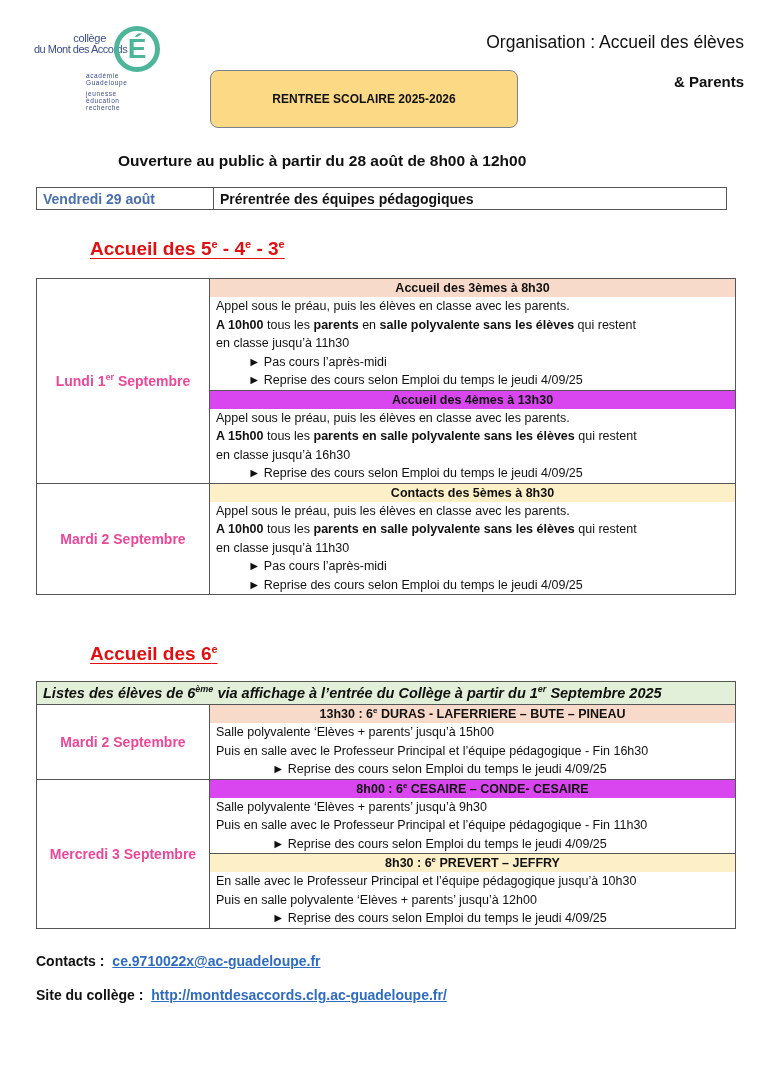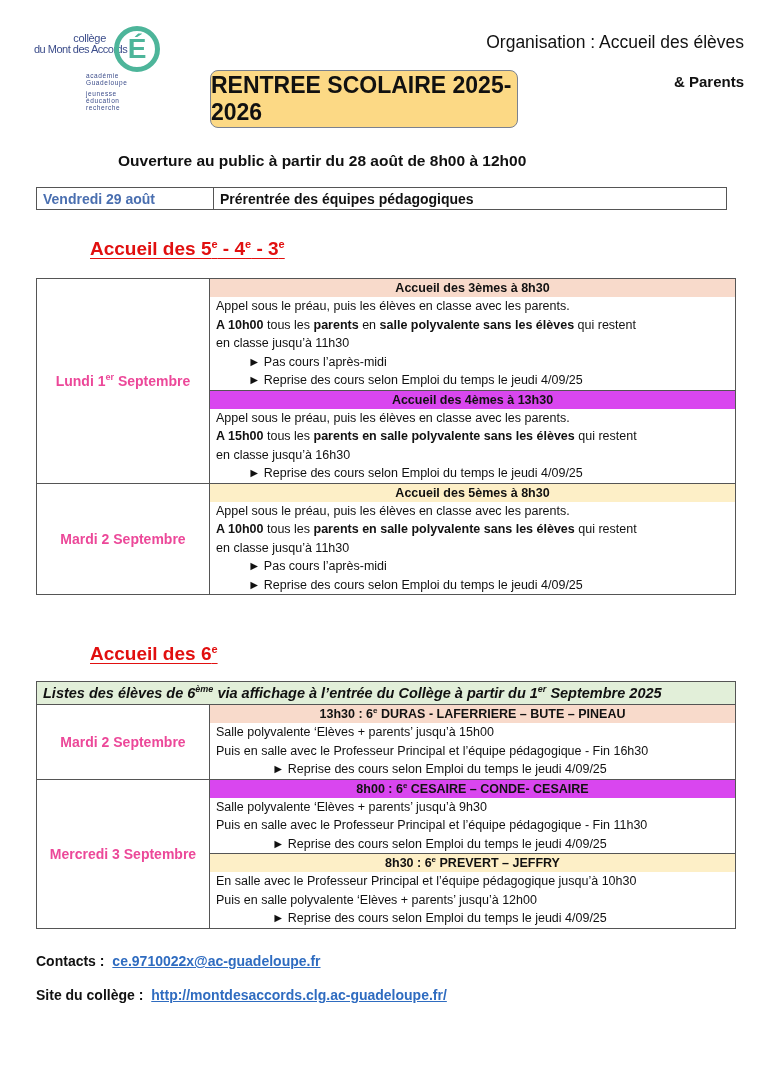--- a/index.html
+++ b/index.html
@@ -16,21 +16,21 @@
   .logo-e { position: absolute; left: 80px; top: 0px; width: 36px; height: 36px; border: 5px solid #4db59a; border-radius: 50%; color: #4db59a; font-weight: bold; font-size: 28px; line-height: 36px; text-align: center; }
   .logo-small { position: absolute; left: 52px; font-size: 6.5px; color: #3b4c8a; line-height: 7px; letter-spacing: 0.6px; }
 
   .title-right { right: 20px; top: 32px; font-size: 17.5px; font-weight: normal; text-align: right; }
   .title-right2 { right: 20px; top: 73px; font-size: 15px; font-weight: bold; text-align: right; }
 
   .rentree-box {
     left: 210px; top: 70px; width: 306px; height: 56px;
     background: #fcd985; border: 1.5px solid #7a8190; border-radius: 8px;
     display: flex; align-items: center; justify-content: center;
-    font-weight: bold; font-size: 23px;
+    font-weight: bold; font-size: 12px;
   }
 
   .opening { left: 118px; top: 152px; font-size: 15.5px; font-weight: bold; }
 
   table { border-collapse: collapse; }
   .t1 { left: 36px; top: 187px; width: 691px; }
   .t1 td { border: 1px solid #555; font-size: 14px; font-weight: bold; height: 21px; padding: 0 6px; }
   .t1 .c1 { width: 164px; color: #4a6fb0; }
 
   .h-red {
@@ -130,21 +130,21 @@
         <div class="bline"><b>A 15h00</b><span> tous les </span><b>parents en salle polyvalente sans les élèves</b><span> qui restent</span></div>
         <div class="bline">en classe jusqu’à 16h30</div>
         <div class="bline arrow1">► Reprise des cours selon Emploi du temps le jeudi 4/09/25</div>
       </div>
     </div>
   </div>
   <div class="row">
     <div class="daycell">Mardi 2 Septembre</div>
     <div class="blocks">
       <div class="block">
-        <div class="bhead bg-yellow">Accueil des 5èmes à 8h30</div>
+        <div class="bhead bg-yellow">Contacts des 5èmes à 8h30</div>
         <div class="bline">Appel sous le préau, puis les élèves en classe avec les parents.</div>
         <div class="bline"><b>A 10h00</b><span> tous les </span><b>parents en salle polyvalente sans les élèves</b><span> qui restent</span></div>
         <div class="bline">en classe jusqu’à 11h30</div>
         <div class="bline arrow1">► Pas cours l’après-midi</div>
         <div class="bline arrow1">► Reprise des cours selon Emploi du temps le jeudi 4/09/25</div>
       </div>
     </div>
   </div>
 </div>
 

